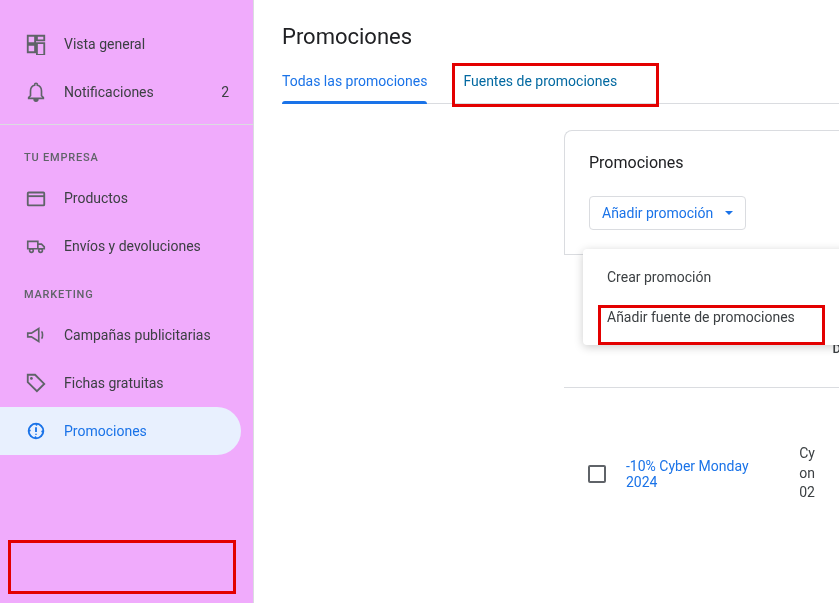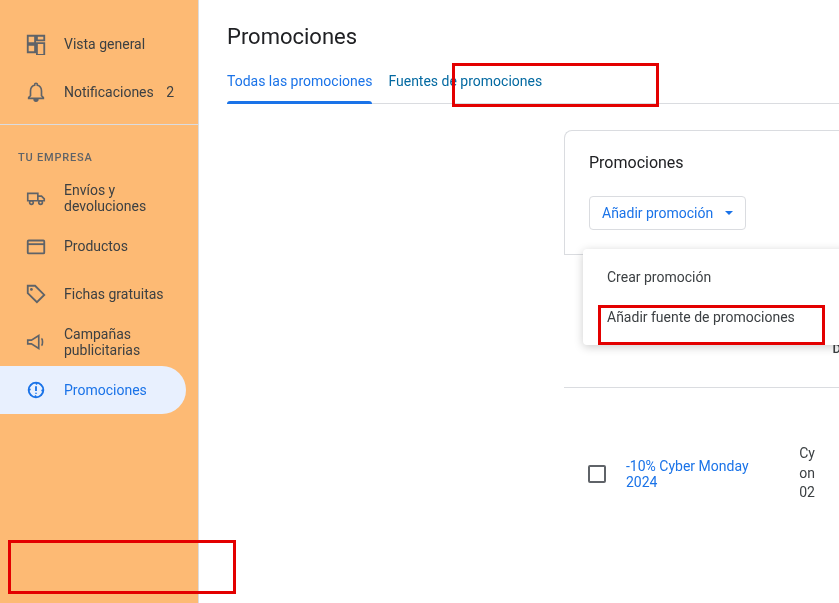--- a/index.html
+++ b/index.html
@@ -10,23 +10,23 @@
     }
     body {
       display: flex;
       width: 839px;
       height: 603px;
       background: #fff;
       color: #3c4043;
       overflow: hidden;
     }
     .sidebar {
-      width: 199px;
+      width: 254px;
       border-right: 1px solid #dadce0;
-      background: #fdba74;
+      background: #f0abfc;
       padding-top: 20px;
       flex-shrink: 0;
     }
     .sidebar-item {
       display: flex;
       align-items: center;
       height: 48px;
       padding: 0 24px;
       cursor: pointer;
       color: #3c4043;
@@ -56,21 +56,21 @@
       fill: #1a73e8;
     }
     .sidebar-item .label {
       flex: 1;
     }
     .sidebar-item .count {
       font-size: 14px;
       color: #3c4043;
     }
     .sidebar-section-header {
-      padding: 18px 18px 10px;
+      padding: 18px 24px 10px;
       font-size: 11px;
       font-weight: 500;
       color: #5f6368;
       text-transform: uppercase;
       letter-spacing: 0.8px;
     }
     .sidebar-divider {
       height: 1px;
       background: #dadce0;
       margin: 8px 0;
@@ -83,21 +83,21 @@
     }
     .page-title {
       font-size: 22px;
       font-weight: 400;
       color: #202124;
       margin-bottom: 24px;
     }
     .tabs {
       display: flex;
       border-bottom: 1px solid #dadce0;
-      gap: 16px;
+      gap: 36px;
     }
     .tab {
       padding: 0 0 14px 0;
       font-size: 14px;
       color: #0369a1;
       cursor: pointer;
       position: relative;
     }
     .tab.active {
       color: #1a73e8;
@@ -236,54 +236,55 @@
     <span class="label">Notificaciones</span>
     <span class="count">2</span>
   </div>
 
   <div class="sidebar-divider"></div>
   <div class="sidebar-section-header">TU EMPRESA</div>
 
   <div class="sidebar-item">
     <span class="icon">
       <svg viewBox="0 0 24 24">
+          <rect x="3" y="6" width="18" height="14" rx="1" fill="none" stroke="#5f6368" stroke-width="2"></rect>
+          <path d="M3 10h18" stroke="#5f6368" stroke-width="2"></path>
+        </svg>
+    </span>
+    <span class="label">Productos</span>
+  </div>
+  <div class="sidebar-item">
+    <span class="icon">
+      <svg viewBox="0 0 24 24">
           <path d="M3 7h11v8H3zM14 10h4l3 3v2h-7z" fill="none" stroke="#5f6368" stroke-width="1.8"></path>
           <circle cx="7" cy="17" r="2" fill="none" stroke="#5f6368" stroke-width="1.8"></circle>
           <circle cx="17" cy="17" r="2" fill="none" stroke="#5f6368" stroke-width="1.8"></circle>
         </svg>
     </span>
     <span class="label">Envíos y devoluciones</span>
   </div>
-  <div class="sidebar-item">
-    <span class="icon">
-      <svg viewBox="0 0 24 24">
-          <rect x="3" y="6" width="18" height="14" rx="1" fill="none" stroke="#5f6368" stroke-width="2"></rect>
-          <path d="M3 10h18" stroke="#5f6368" stroke-width="2"></path>
-        </svg>
-    </span>
-    <span class="label">Productos</span>
-  </div>
-
-
+
+  <div class="sidebar-section-header">MARKETING</div>
+
+  <div class="sidebar-item">
+    <span class="icon">
+      <svg viewBox="0 0 24 24">
+          <path d="M3 10v4h4l8 5V5l-8 5H3zM18 8c1.5 1 1.5 7 0 8" fill="none" stroke="#5f6368" stroke-width="1.8"></path>
+        </svg>
+    </span>
+    <span class="label">Campañas publicitarias</span>
+  </div>
   <div class="sidebar-item">
     <span class="icon">
       <svg viewBox="0 0 24 24">
           <path d="M3 3h8l10 10-8 8L3 11z" fill="none" stroke="#5f6368" stroke-width="2"></path>
           <circle cx="7" cy="7" r="1.5" fill="#5f6368"></circle>
         </svg>
     </span>
     <span class="label">Fichas gratuitas</span>
-  </div>
-  <div class="sidebar-item">
-    <span class="icon">
-      <svg viewBox="0 0 24 24">
-          <path d="M3 10v4h4l8 5V5l-8 5H3zM18 8c1.5 1 1.5 7 0 8" fill="none" stroke="#5f6368" stroke-width="1.8"></path>
-        </svg>
-    </span>
-    <span class="label">Campañas publicitarias</span>
   </div>
   <div class="sidebar-item active">
     <span class="icon">
       <svg viewBox="0 0 24 24">
           <circle cx="12" cy="12" r="8" fill="none" stroke="#1a73e8" stroke-width="2"></circle>
           <path d="M12 4l1 2M12 20l-1-2M4 12l2-1M20 12l-2 1M6 6l1 1M18 18l-1-1M6 18l1-1M18 6l-1 1" stroke="#1a73e8" stroke-width="2"></path>
           <path d="M12 8v5M12 15v1" stroke="#1a73e8" stroke-width="2"></path>
         </svg>
     </span>
     <span class="label">Promociones</span>

